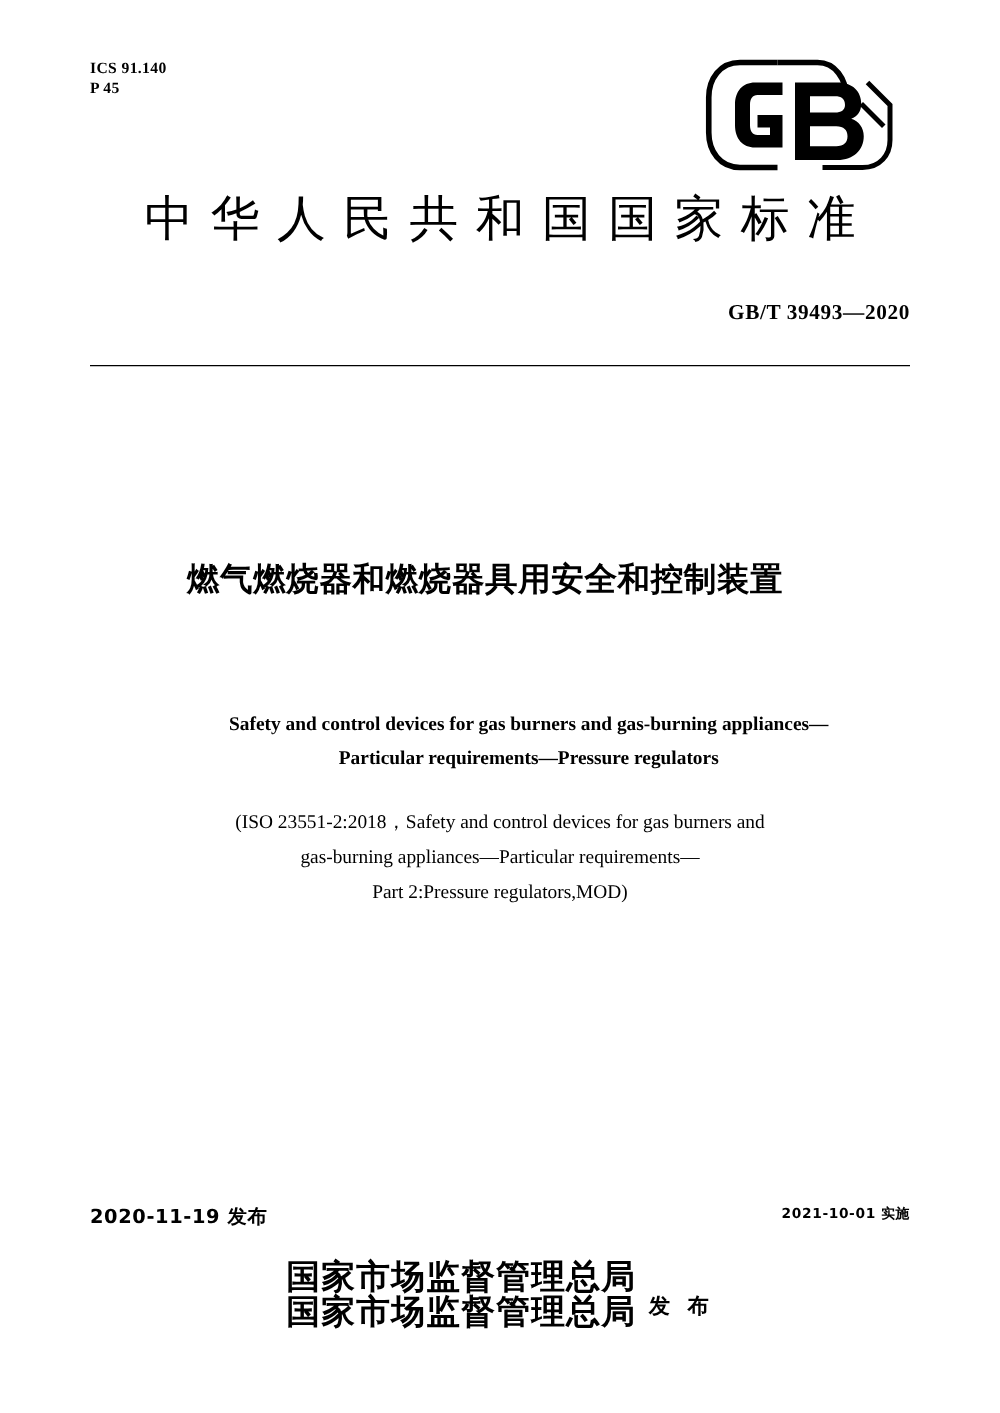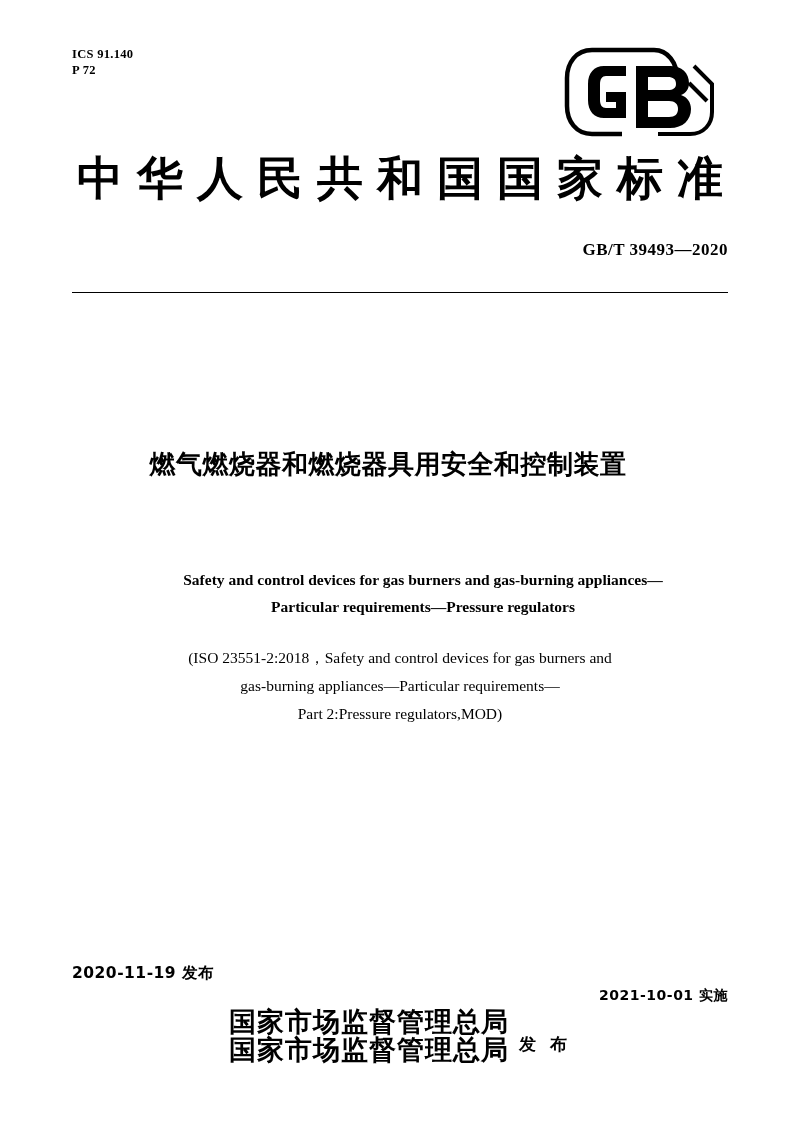--- a/index.html
+++ b/index.html
@@ -45,22 +45,22 @@
   }
 
   
   .cn-standard-title {
     position: absolute;
     left: 0;
     top: 148px;
     width: 800px;
     text-align: center;
     font-family: "DejaVu Sans", sans-serif;
-    font-weight: bold;
-    font-size: 46px;
+    font-weight: normal;
+    font-size: 39px;
     letter-spacing: 14px;
     text-indent: 14px;
     color: #000;
   }
 
   .std-number {
     position: absolute;
     right: 72px;
     top: 240px;
     font-family: "Liberation Serif", serif;
@@ -126,23 +126,22 @@
     font-weight: bold;
     font-size: 15.5px;
     letter-spacing: 0.5px;
   }
   .date-impl {
     position: absolute;
     right: 72px;
     top: 963px;
     font-family: "DejaVu Sans", sans-serif;
     font-weight: bold;
-    font-size: 14px;
-    letter-spacing: 0.5px;
-    margin-top: 24px;
+    font-size: 11px;
+    letter-spacing: 0.5px;
   }
 
   .issuer-wrap {
     position: absolute;
     left: 0;
     top: 1008px;
     width: 800px;
     text-align: center;
   }
   .issuer-block {
@@ -166,21 +165,21 @@
     padding-top: 16px;
   }
 </style>
 </head>
 <body>
 
 <div class="page">
 
   <div class="ics-block">
     <div class="ics-line">ICS 91.140</div>
-    <div class="ics-line">P 72</div>
+    <div class="ics-line">P 45</div>
   </div>
 
   <div class="gb-logo">
     <svg width="170" height="96" viewBox="0 0 170 96" xmlns="http://www.w3.org/2000/svg">
       <g fill="none" stroke="#000" stroke-width="4.5">
 
         <path d="M60 6 H30 C14 6 5 19 5 34 V62 C5 77 14 90 30 90 H60"></path>
         <path d="M60 6 H92 C106 6 115 19 115 34"></path>
       </g>
 

